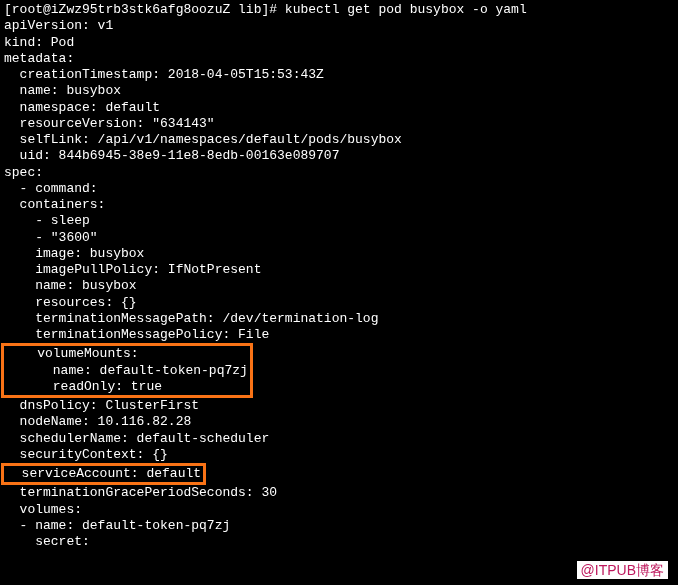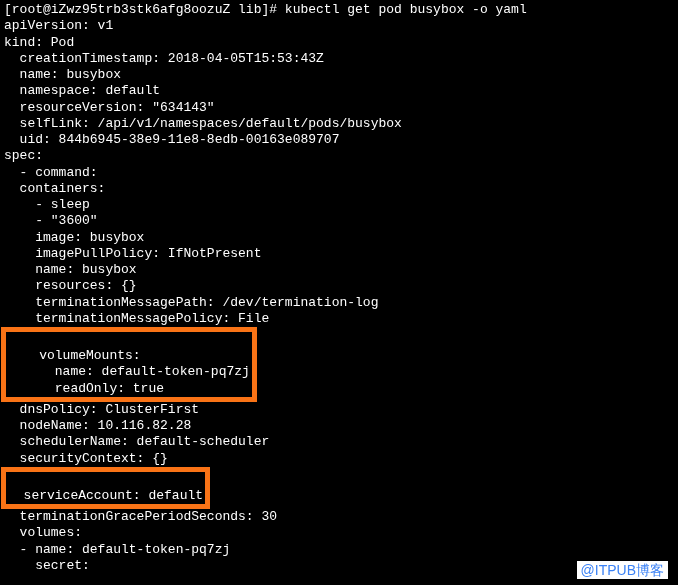--- a/index.html
+++ b/index.html
@@ -18,50 +18,51 @@
   .terminal {
     padding: 2px 4px;
   }
   .line {
     white-space: pre;
   }
   .cmd {
     white-space: pre;
   }
   .box {
-    border: 5px solid #f97316;
+    border: 3px solid #f97316;
     margin: 0;
-    padding: 16px 2px 0 2px;
+    padding: 0 2px 0 2px;
     display: inline-block;
   }
   .box-wrap {
     margin-left: -3px;
   }
   .watermark {
     position: absolute;
     bottom: 6px;
     right: 10px;
     font-family: "Microsoft YaHei", sans-serif;
     font-size: 14px;
     color: #222;
     background: rgba(255,255,255,0.0);
   }
   .watermark span.bg {
     background: #fff;
-    color: #3b82f6;
+    color: #be185d;
     padding: 1px 4px;
   }
 </style>
 </head>
 <body>
 
 <div class="terminal">
   <div class="cmd"><span>[root@iZwz95trb3stk6afg8oozuZ lib]# </span><span>kubectl get pod busybox -o yaml</span></div>
   <div class="line">apiVersion: v1</div>
   <div class="line">kind: Pod</div>
+  <div class="line">metadata:</div>
   <div class="line">  creationTimestamp: 2018-04-05T15:53:43Z</div>
   <div class="line">  name: busybox</div>
   <div class="line">  namespace: default</div>
   <div class="line">  resourceVersion: "634143"</div>
   <div class="line">  selfLink: /api/v1/namespaces/default/pods/busybox</div>
   <div class="line">  uid: 844b6945-38e9-11e8-8edb-00163e089707</div>
   <div class="line">spec:</div>
   <div class="line">  - command:</div>
   <div class="line">  containers:</div>
   <div class="line">    - sleep</div>

